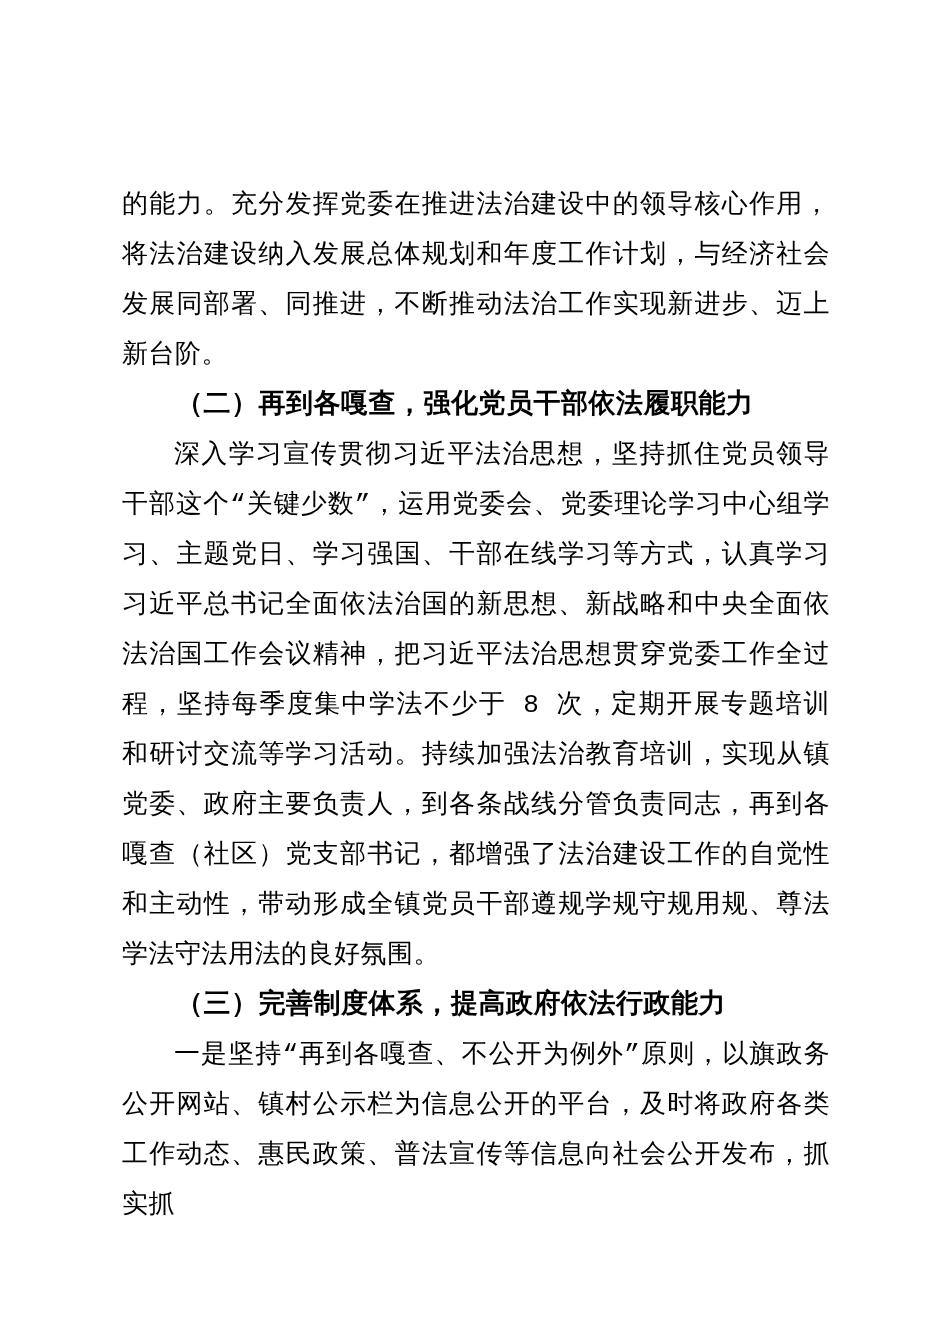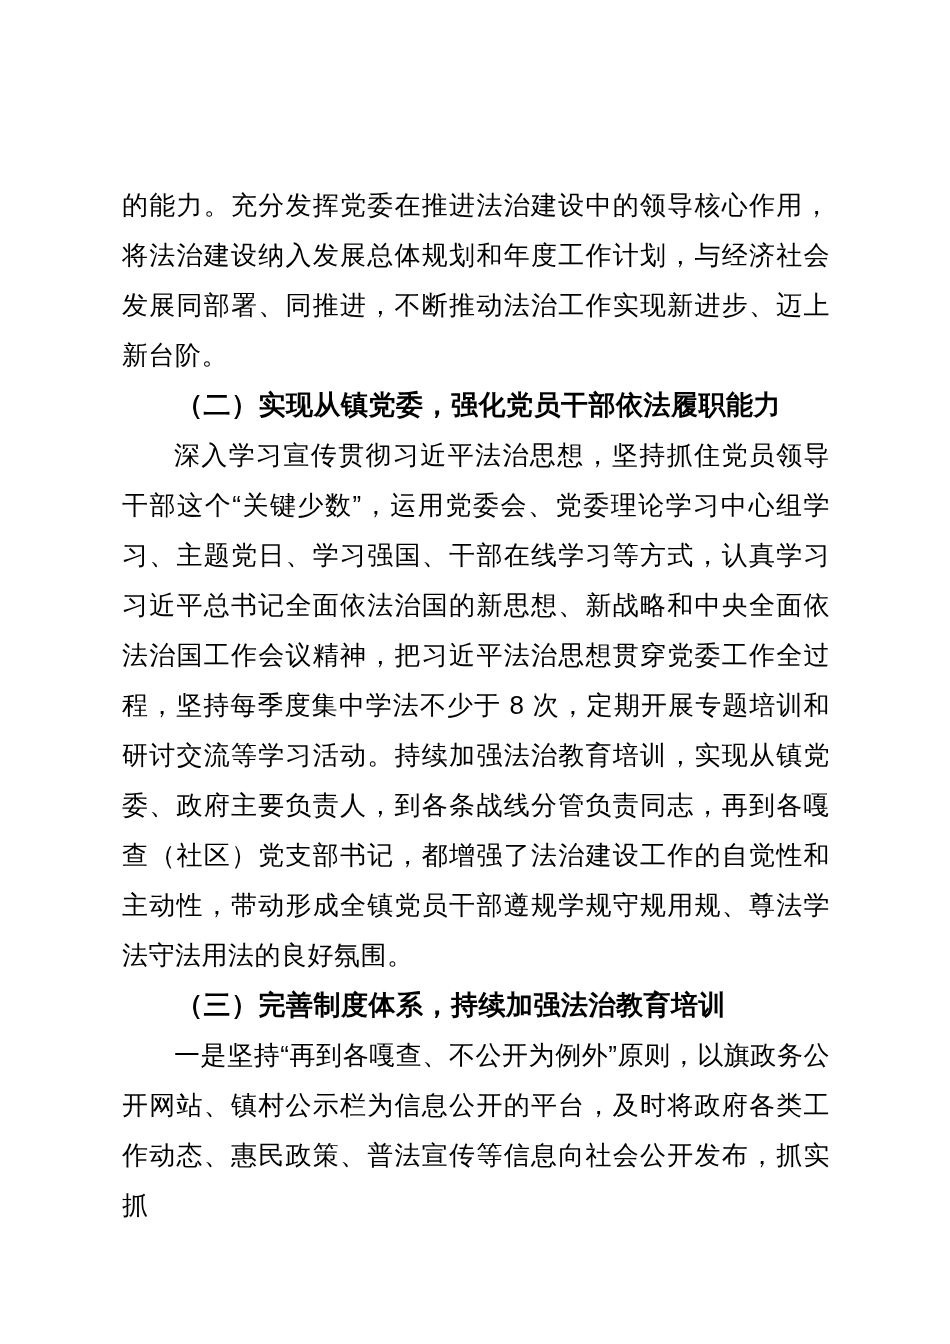--- a/index.html
+++ b/index.html
@@ -23,37 +23,38 @@
     color: #000000;
     font-size: 26px;
     line-height: 50px;
     text-align: justify;
     text-justify: inter-ideograph;
     letter-spacing: 0.5px;
   }
   .block {
     margin: 0;
     padding: 0;
+    font-family: Liberation Mono, monospace;
   }
   .block.paragraph,
   .block.heading {
     text-indent: 2em;
   }
   .block.paragraph-continuation {
     text-indent: 0;
   }
   .block.heading {
     font-weight: bold;
     font-size: 27px;
   }
 </style>
 </head>
 <body>
 
 <div class="page">
   <div class="content" id="document-body">
       <div class="block paragraph-continuation">的能力。充分发挥党委在推进法治建设中的领导核心作用，将法治建设纳入发展总体规划和年度工作计划，与经济社会发展同部署、同推进，不断推动法治工作实现新进步、迈上新台阶。</div>
-      <div class="block heading">（二）实现从镇党委，强化党员干部依法履职能力</div>
+      <div class="block heading">（二）再到各嘎查，强化党员干部依法履职能力</div>
       <div class="block paragraph">深入学习宣传贯彻习近平法治思想，坚持抓住党员领导干部这个“关键少数”，运用党委会、党委理论学习中心组学习、主题党日、学习强国、干部在线学习等方式，认真学习习近平总书记全面依法治国的新思想、新战略和中央全面依法治国工作会议精神，把习近平法治思想贯穿党委工作全过程，坚持每季度集中学法不少于 8 次，定期开展专题培训和研讨交流等学习活动。持续加强法治教育培训，实现从镇党委、政府主要负责人，到各条战线分管负责同志，再到各嘎查（社区）党支部书记，都增强了法治建设工作的自觉性和主动性，带动形成全镇党员干部遵规学规守规用规、尊法学法守法用法的良好氛围。</div>
-      <div class="block heading">（三）完善制度体系，持续加强法治教育培训</div>
+      <div class="block heading">（三）完善制度体系，提高政府依法行政能力</div>
       <div class="block paragraph">一是坚持“再到各嘎查、不公开为例外”原则，以旗政务公开网站、镇村公示栏为信息公开的平台，及时将政府各类工作动态、惠民政策、普法宣传等信息向社会公开发布，抓实抓</div>
     </div>
 </div>
 
 </body></html>

